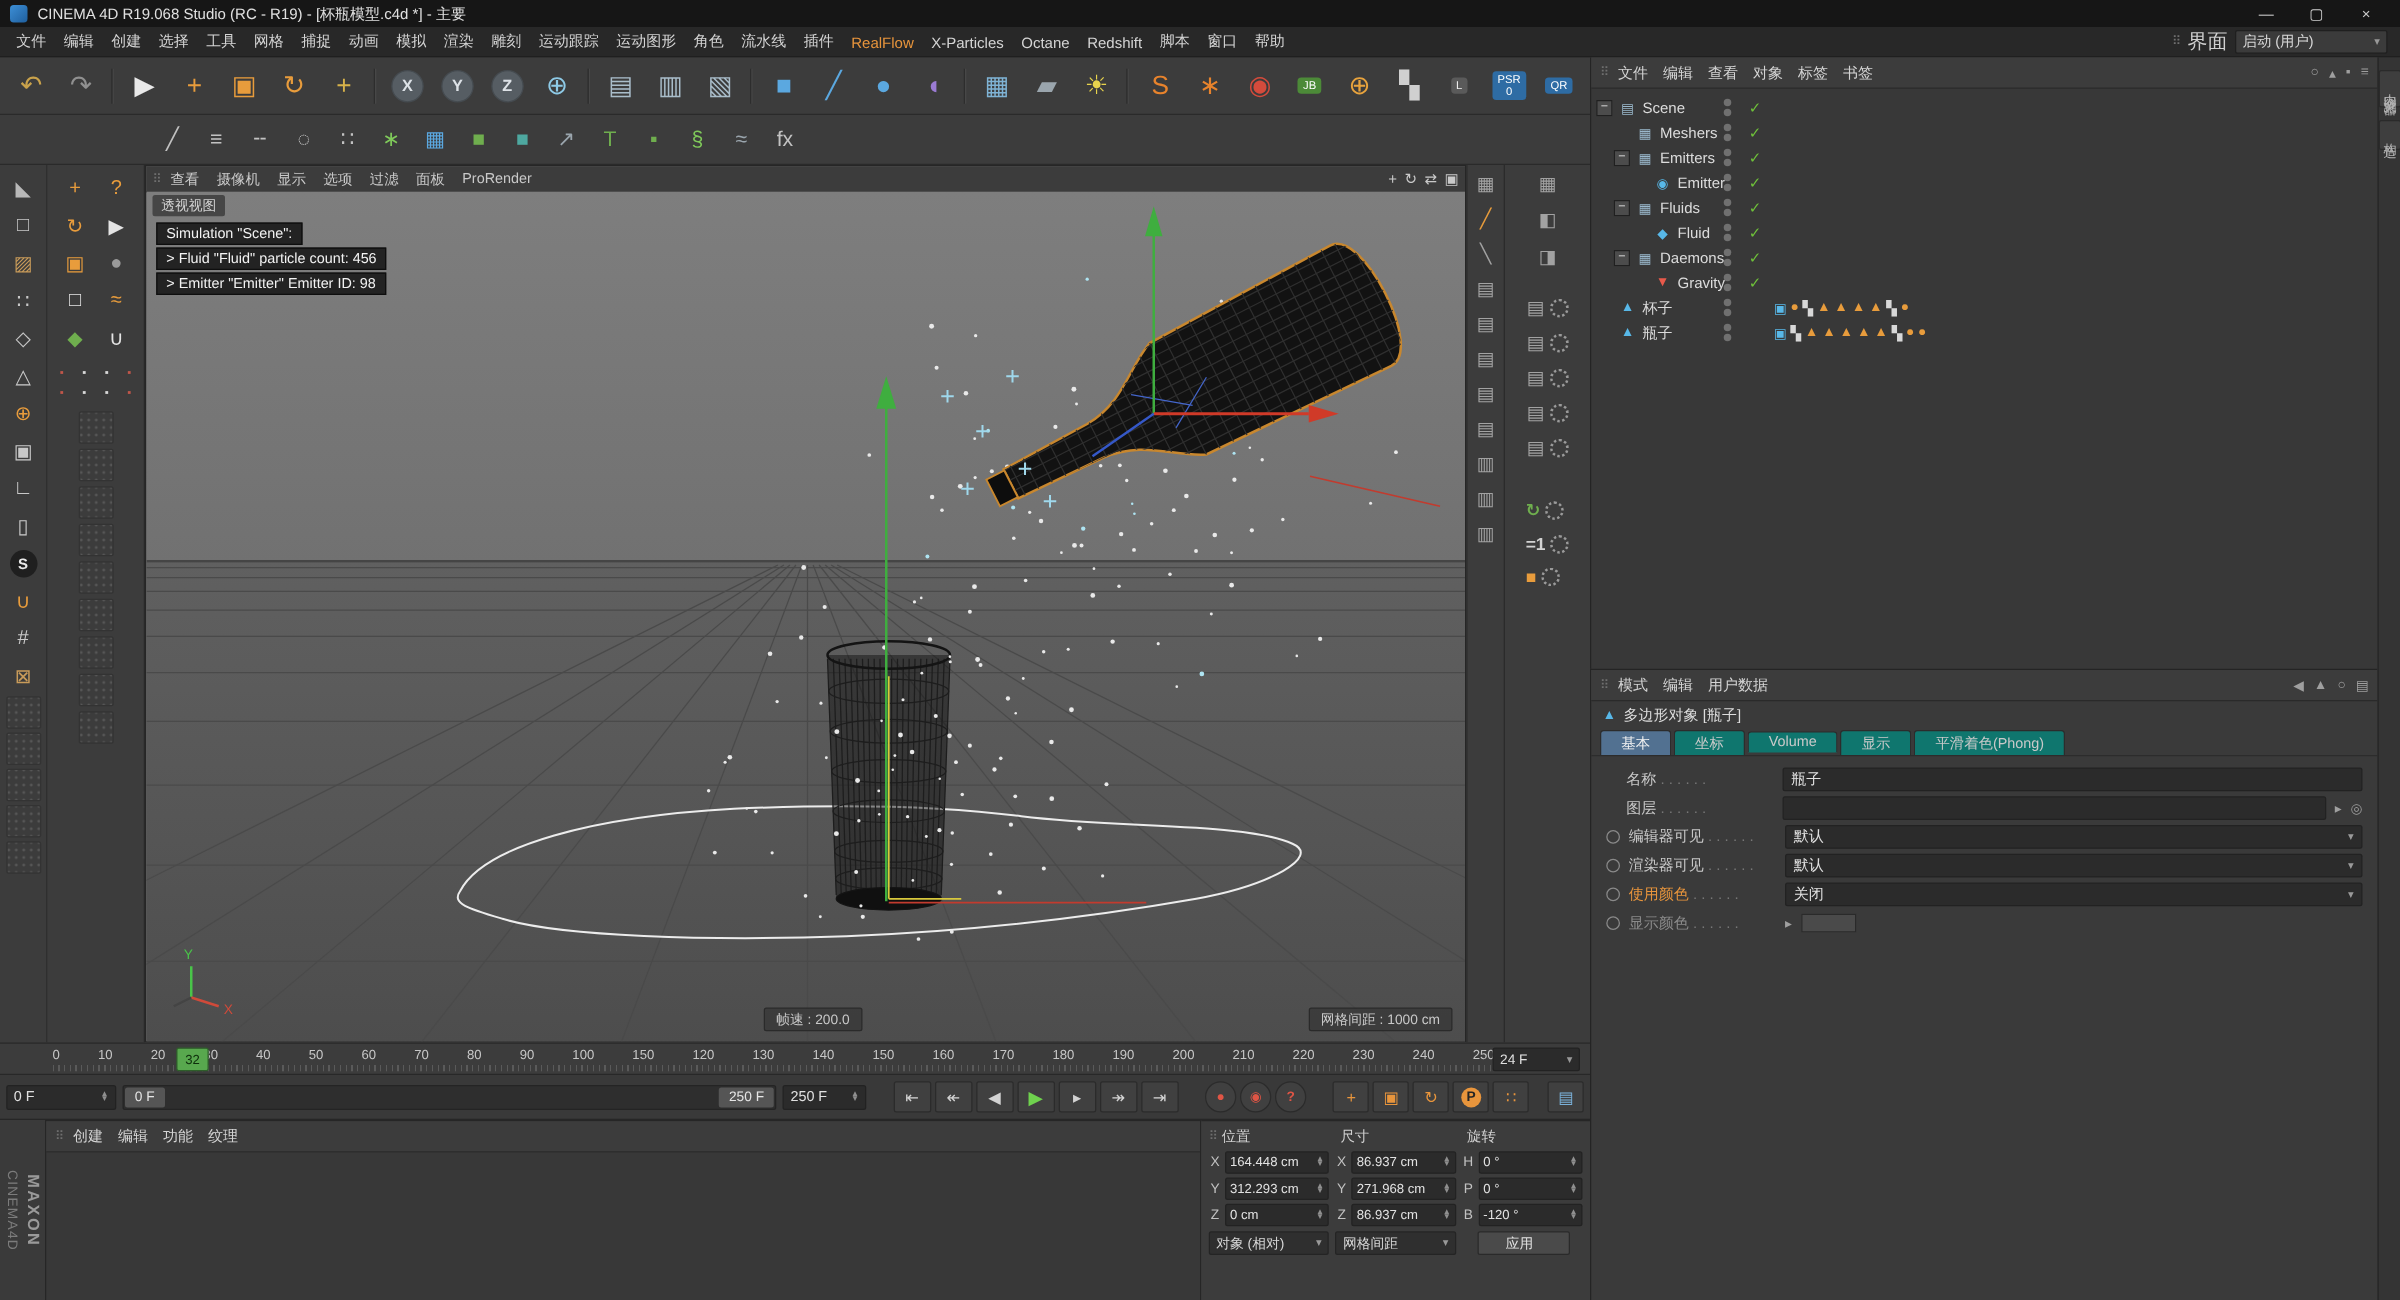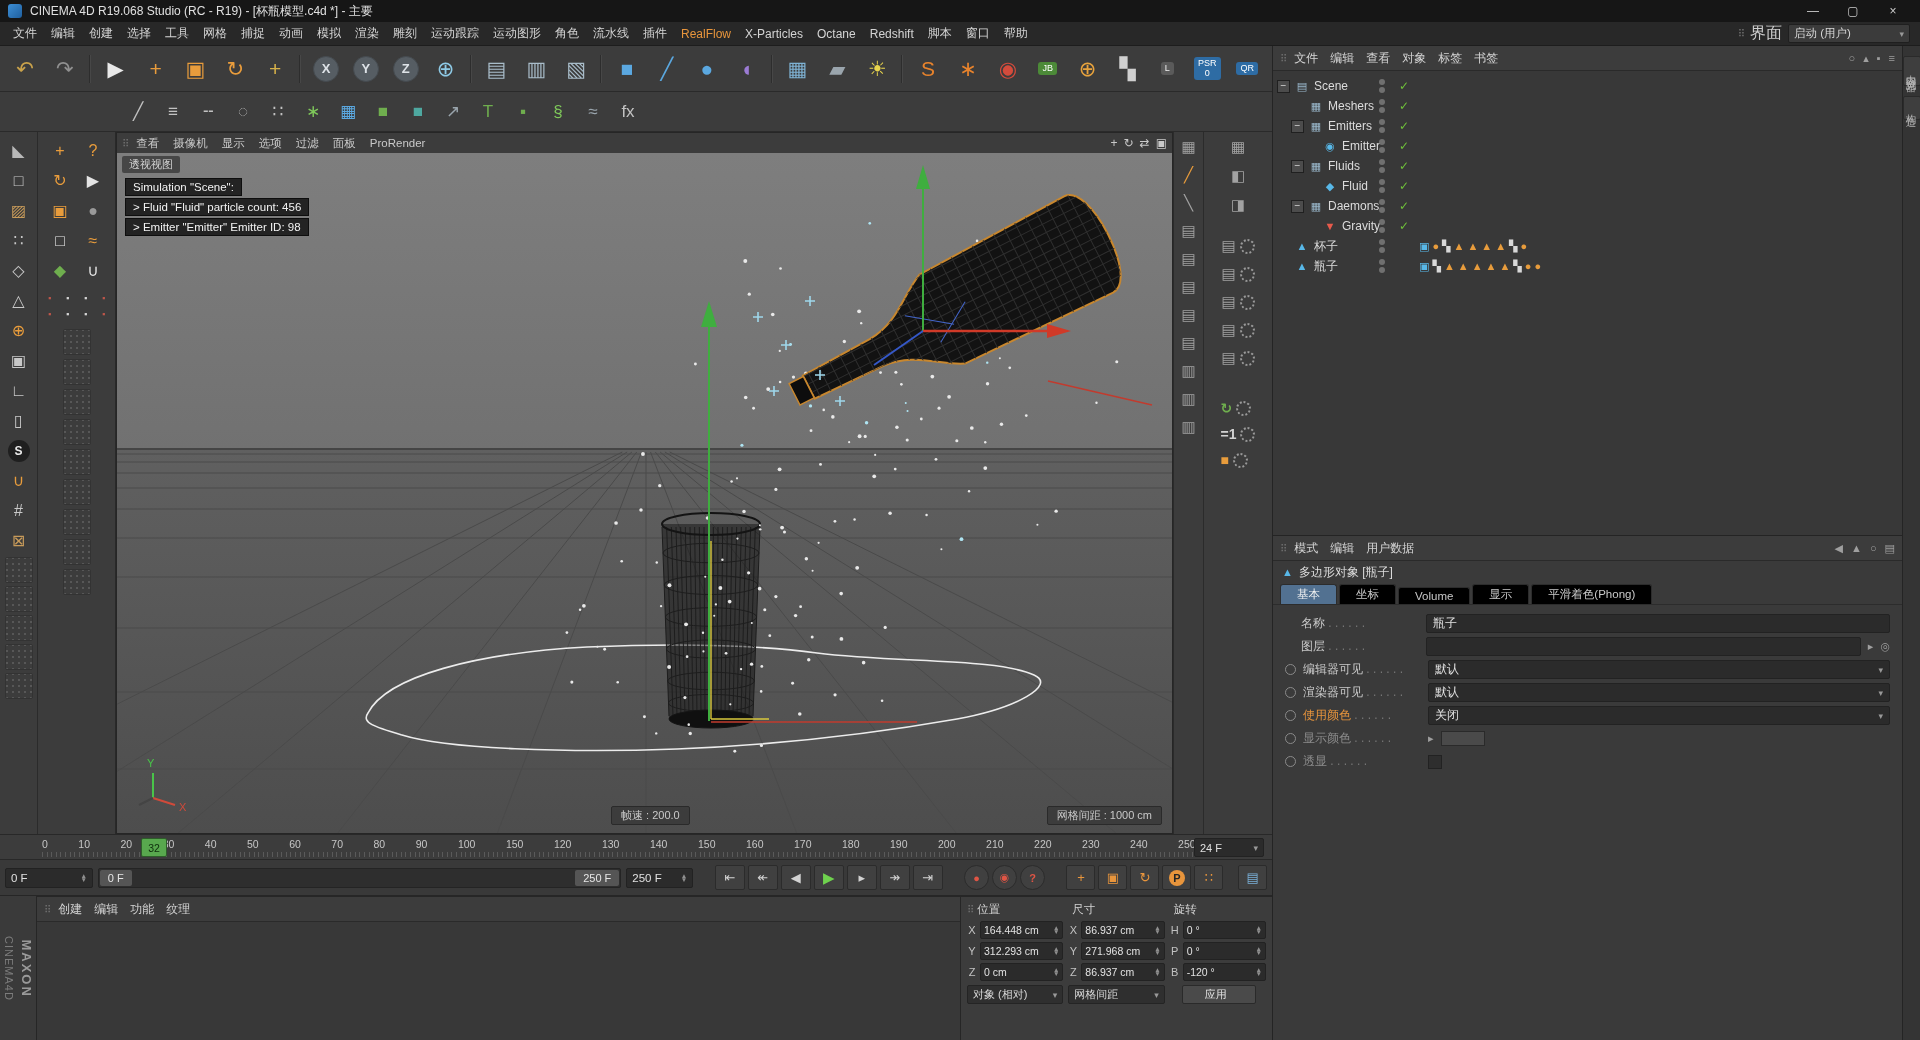--- a/index.html
+++ b/index.html
@@ -99,22 +99,22 @@
   .vis{position:absolute;left:106px;display:flex;flex-direction:column;gap:2px}
   .vis i{width:6px;height:6px;border-radius:50%;background:#707070}
   .chk{position:absolute;left:126px;color:#6fc23a;font-weight:bold;font-size:12px;visibility:hidden}
   .chk.on{visibility:visible}
   .tags{position:absolute;left:146px;display:flex;gap:3px;align-items:center}
   .tag{font-size:11px}
   
   #am{position:absolute;left:1272px;top:535px;width:630px;height:505px;background:#3a3a3a;
     border-left:1px solid #242424;border-top:1px solid #242424;box-sizing:border-box}
   #am-title{height:22px;display:flex;align-items:center;gap:6px;padding:0 9px;font-size:12px;color:#ddd}
-  #am-tabs{display:flex;gap:2px;padding:0 7px;align-items:flex-end;height:21px}
-  .am-tab{background:#000000;border:1px solid #2c2c2c;border-bottom:none;padding:2px 16px;font-size:11.5px;
+  #am-tabs{display:flex;gap:2px;padding:0 7px;align-items:center;height:21px}
+  .am-tab{background:#0f766e;border:1px solid #2c2c2c;border-bottom:none;padding:2px 16px;font-size:11.5px;
     color:#c9c9c9;border-radius:3px 3px 0 0}
   .am-tab.active{background:#527191;color:#f2f2f2}
   #am-body{border-top:1px solid #2c2c2c;padding:7px 12px}
   #am-section{font-size:12px;color:#e2e2e2;margin:2px 0 8px 2px}
   .am-row{display:flex;align-items:center;height:23px;gap:7px}
   .anim-dot{width:9px;height:9px;border:1px solid #8a8a8a;border-radius:50%;flex:none}
   .anim-spacer{width:9px;flex:none}
   .am-label{width:118px;flex:none;font-size:12px;color:#c9c9c9;white-space:nowrap;overflow:hidden}
   .am-label::after{content:" . . . . . . ";color:#777}
   .am-label.accent{color:#e8953c}
@@ -1397,25 +1397,20 @@
         <span>关闭</span>
           <b class="dd-arrow">▾</b>
       </span>
     </div>
     <div class="am-row">
       <span class="anim-dot"></span>
       <span class="am-label dim">显示颜色</span>
       <span class="mini-icon">▸</span>
       <span class="swatch"></span>
     </div>
-    <div class="am-row">
-      <span class="anim-dot"></span>
-      <span class="am-label dim">透显</span>
-      <span class="checkbox"></span>
-    </div>
   </div>
 </div>
 
 <div id="timeline">
   <div id="ticks">
 
   <span class="tick">0</span>
       <span class="tick">10</span>
       <span class="tick">20</span>
       <span class="tick">30</span>

